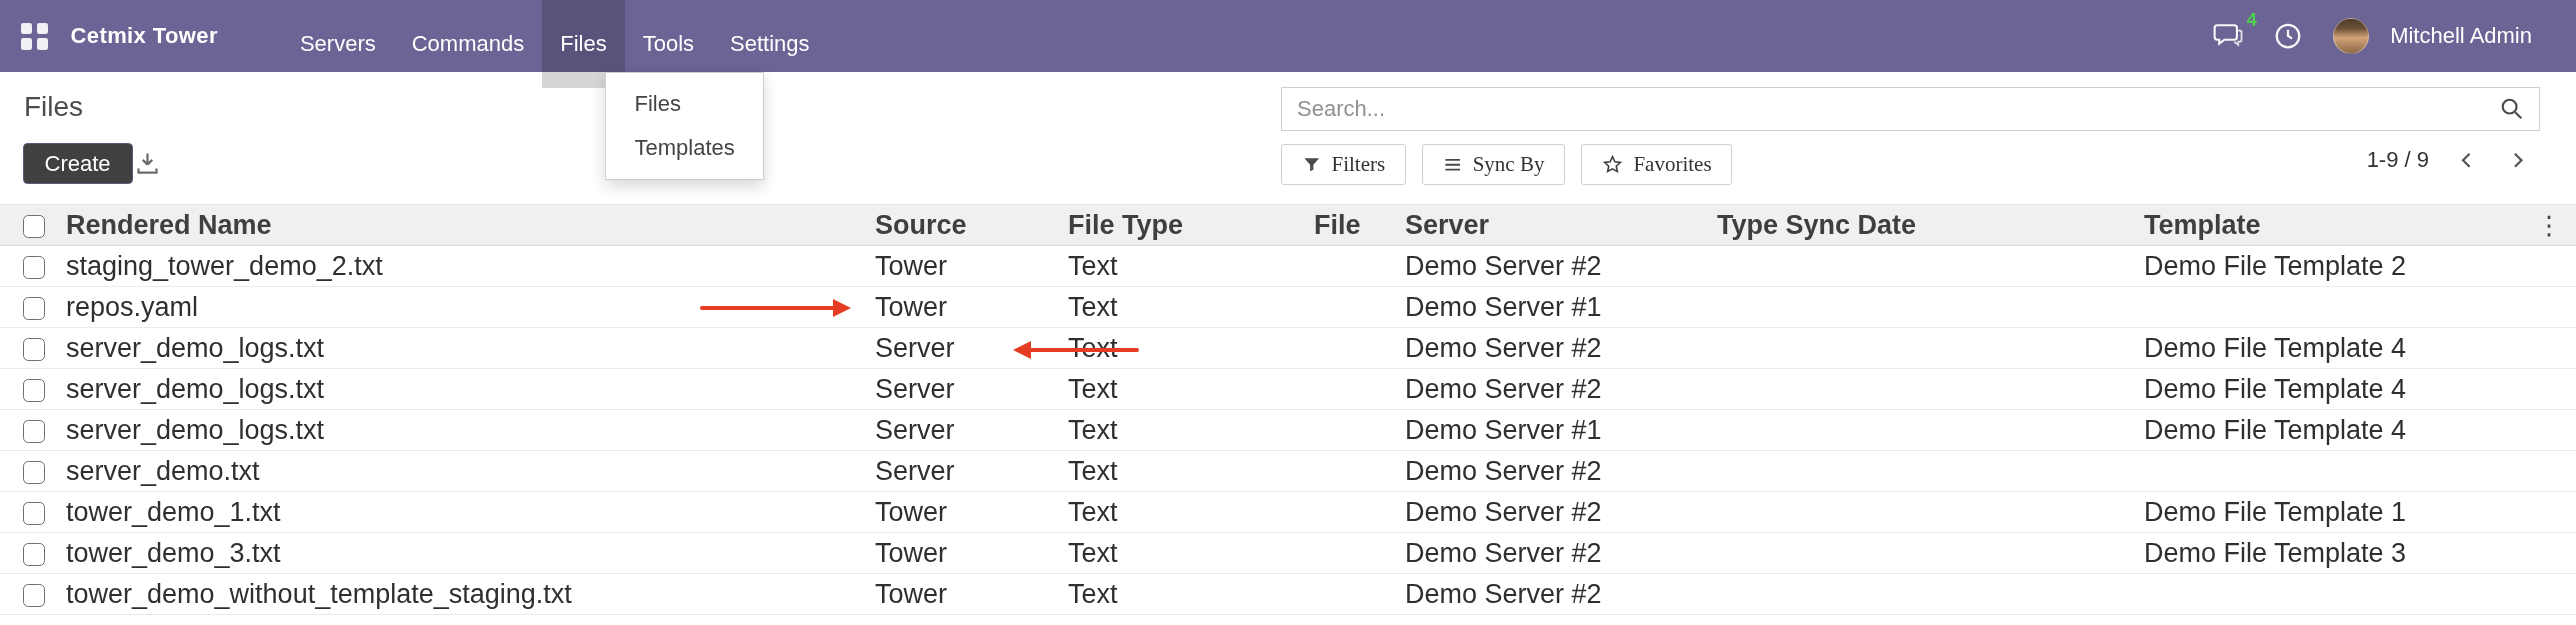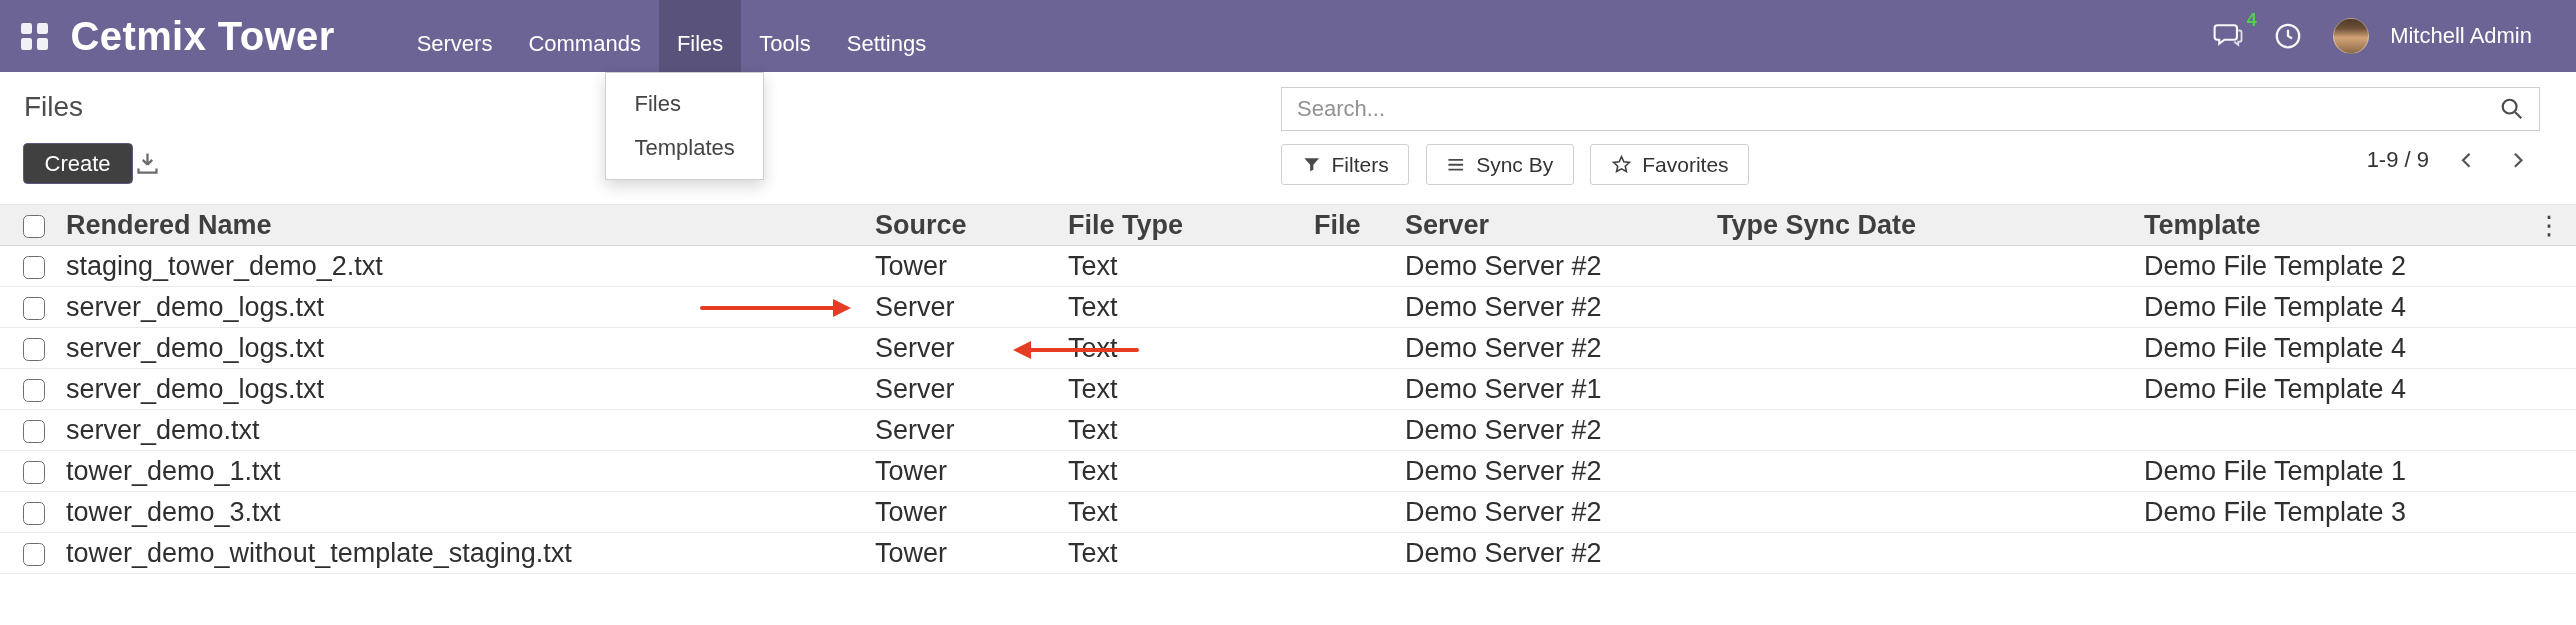--- a/index.html
+++ b/index.html
@@ -17,21 +17,21 @@
     position: absolute; top: 0; left: 0; width: 2576px; height: 72px;
     background: #6b6494; color: #fff;
     display: flex; align-items: center;
   }
   .apps-grid {
     margin-left: 21px; width: 27px; height: 27px;
     display: grid; grid-template-columns: 11.3px 11.3px; grid-template-rows: 11.3px 11.3px; gap: 4.5px;
     cursor: pointer;
   }
   .apps-grid span { background: rgba(255,255,255,.9); border-radius: 2.3px; }
-  .brand { font-size: 40px; font-weight: 700; margin-left: 22.5px; letter-spacing: 0.4px; cursor: pointer; white-space: nowrap; }
+  .brand { font-size: 22px; font-weight: 700; margin-left: 22.5px; letter-spacing: 0.4px; cursor: pointer; white-space: nowrap; }
   .menu { display: flex; height: 72px; margin-left: 64px; }
   .menu-item {
     display: flex; align-items: center; padding: 0 18px; height: 88px;
     font-size: 22px; color: #fff; text-decoration: none; cursor: pointer; white-space: nowrap;
   }
   .menu-item.active { background: rgba(0,0,0,.16); }
   .systray { margin-left: auto; margin-right: 44px; display: flex; align-items: center; gap: 30px; }
   .systray-icon { position: relative; display: flex; align-items: center; cursor: pointer; }
   .badge {
     position: absolute; top: -10.5px; right: -13.5px;
@@ -73,21 +73,21 @@
     position: absolute; left: 1281px; top: 87px; width: 1259px; height: 44px;
     background: #fff; border: 0.8px solid #cfcfcf;
     display: flex; align-items: center; padding: 6px 15px;
   }
   .searchbox input {
     flex: 1; border: none; outline: none; font-size: 22px; color: #333;
     font-family: inherit; background: transparent;
   }
   .searchbox input::placeholder { color: #919191; }
   .search-icon-btn { display: flex; align-items: center; cursor: pointer; }
-  .filter-bar { position: absolute; left: 1281px; top: 144px; display: flex; gap: 16.5px; }
+  .filter-bar { position: absolute; left: 1281px; top: 144px; display: flex; gap: 16.5px; font-family: Liberation Serif, serif; }
   .fbtn {
     height: 41px; padding: 0 19.5px; background: #fff; border: 0.8px solid #d0d0d0;
     border-radius: 3px; font-size: 21px; color: #333; font-family: inherit;
     display: flex; align-items: center; gap: 10.5px; cursor: pointer; white-space: nowrap;
   }
   .pager { position: absolute; top: 147px; right: 48px; display: flex; align-items: center; gap: 27px; }
   .pager-text { font-size: 22px; color: #333; white-space: nowrap; }
   .pager button { background: transparent; border: none; cursor: pointer; display: flex; align-items: center; }
 
   
@@ -260,20 +260,30 @@
     <td class="cb-cell"><span class="checkbox" data-name="row-checkbox"></span></td>
     <td data-name="cell-rendered-name">staging_tower_demo_2.txt</td>
     <td data-name="cell-source">Tower</td>
     <td data-name="cell-file-type">Text</td>
     <td data-name="cell-file"></td>
     <td data-name="cell-server">Demo Server #2</td>
     <td data-name="cell-last-sync-date"></td>
     <td data-name="cell-template">Demo File Template 2</td>
   </tr>
 
+  <tr data-name="table-row">
+    <td class="cb-cell"><span class="checkbox" data-name="row-checkbox"></span></td>
+    <td data-name="cell-rendered-name">repos.yaml</td>
+    <td data-name="cell-source">Tower</td>
+    <td data-name="cell-file-type">Text</td>
+    <td data-name="cell-file"></td>
+    <td data-name="cell-server">Demo Server #1</td>
+    <td data-name="cell-last-sync-date"></td>
+    <td data-name="cell-template"></td>
+  </tr>
 
   <tr data-name="table-row">
     <td class="cb-cell"><span class="checkbox" data-name="row-checkbox"></span></td>
     <td data-name="cell-rendered-name">server_demo_logs.txt</td>
     <td data-name="cell-source">Server</td>
     <td data-name="cell-file-type">Text</td>
     <td data-name="cell-file"></td>
     <td data-name="cell-server">Demo Server #2</td>
     <td data-name="cell-last-sync-date"></td>
     <td data-name="cell-template">Demo File Template 4</td>

